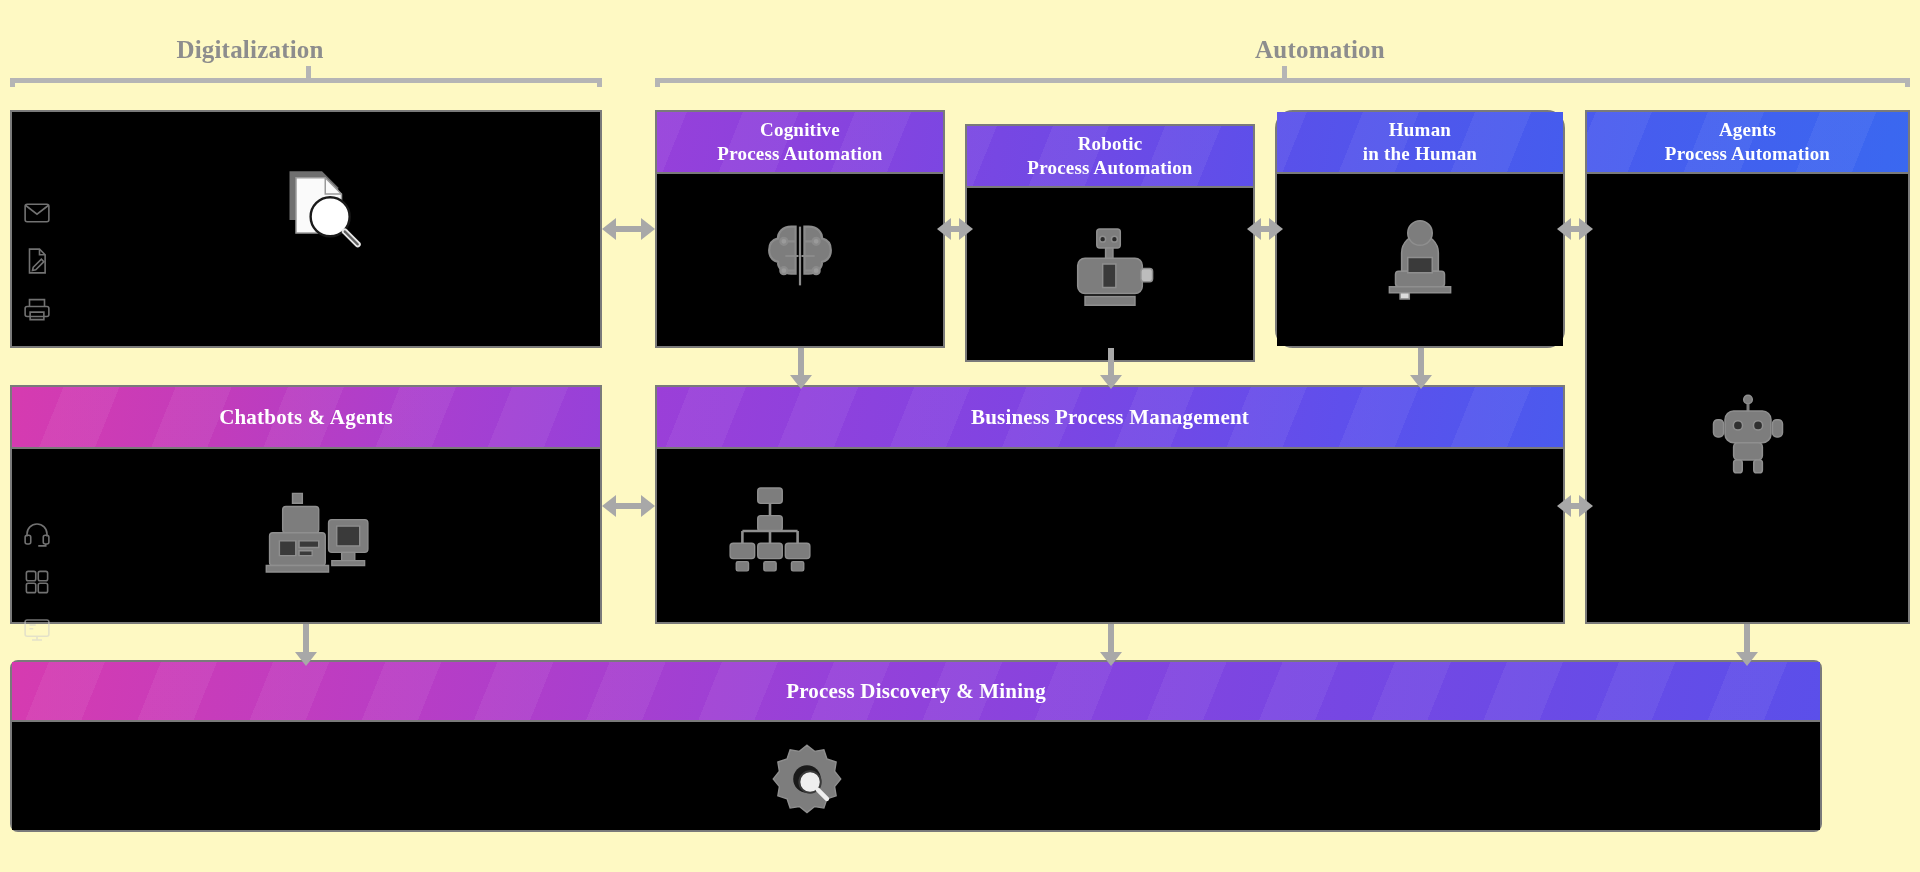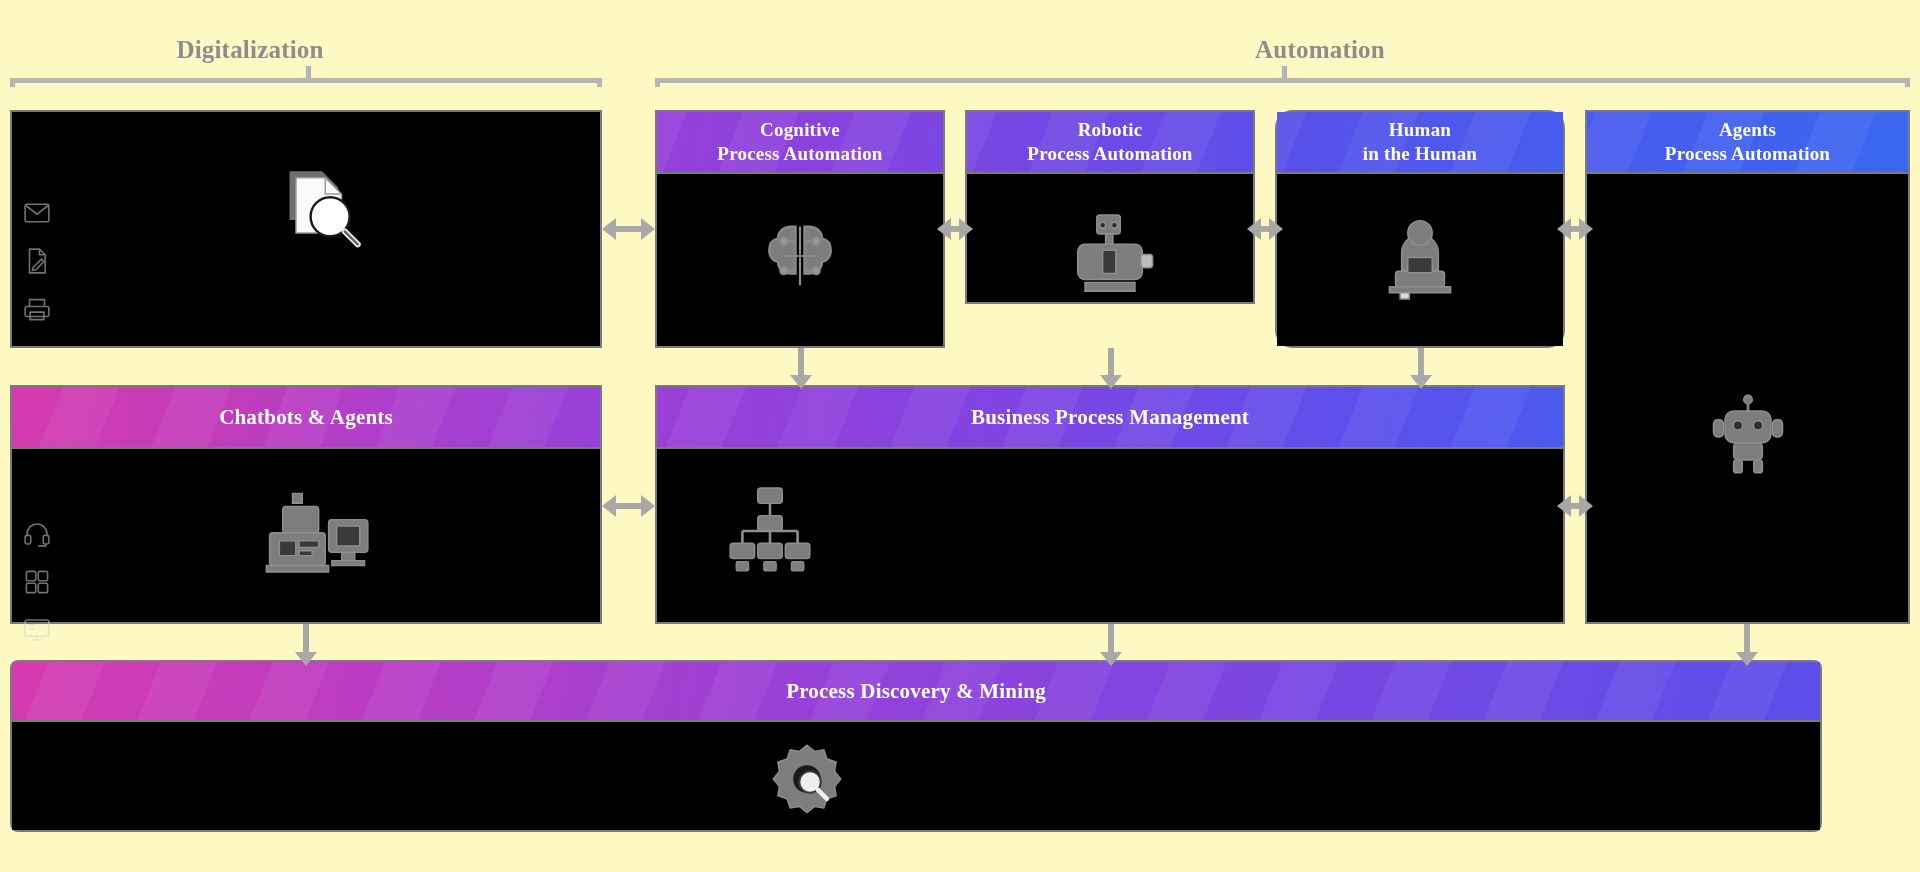--- a/index.html
+++ b/index.html
@@ -179,21 +179,21 @@
           <path d="M22 22h7M22 32h9M22 42h7M42 22h-7M42 32h-9M42 42h-7"></path>
           <circle cx="21" cy="22" r="2.4" fill="#9a9a9a"></circle>
           <circle cx="21" cy="42" r="2.4" fill="#9a9a9a"></circle>
           <circle cx="43" cy="22" r="2.4" fill="#9a9a9a"></circle>
           <circle cx="43" cy="42" r="2.4" fill="#9a9a9a"></circle>
         </svg>
       </div>
     </div>
   </div>
 
-  <div class="card" style="left:965px; top:110px; width:290px; height:194px;">
+  <div class="card" style="left:965px; top:124px; width:290px; height:238px;">
     <div class="card-header" style="height:62px; font-size:19px; background:linear-gradient(100deg,#7a46e2 0%,#6d4ae6 50%,#5d4fea 100%);">
       <div class="sheen"></div>
       <span>
         <span>Robotic</span><br>
         <span>Process Automation</span>
       </span>
     </div>
     <div class="card-body">
       <div class="center-icon" style="left:50%; transform:translateX(-50%); top:32px; width:110px; height:100px;">
         <svg class="glyph" width="100" height="94" viewBox="0 0 64 64" fill="#7d7d7d" stroke="#8f8f8f" stroke-width="1.5">

